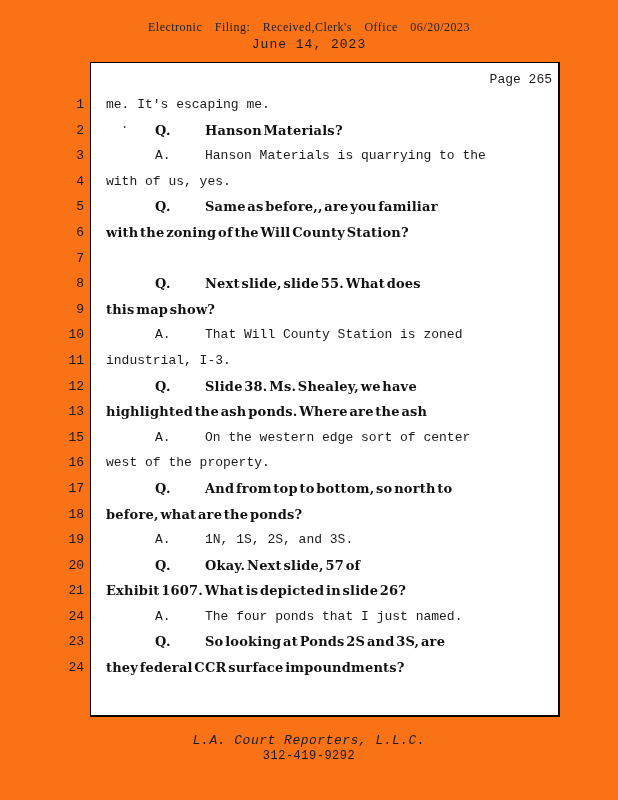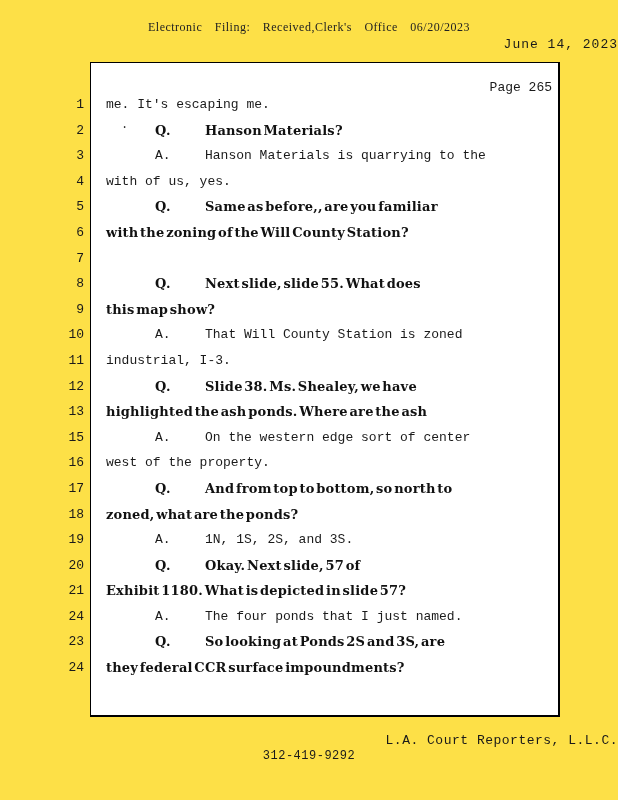--- a/index.html
+++ b/index.html
@@ -4,21 +4,21 @@
 <style>
   html, body {
     margin: 0;
     padding: 0;
     background: #ffffff;
   }
   .page {
     position: relative;
     width: 618px;
     height: 800px;
-    background: #fde047;
+    background: #f97316;
     overflow: hidden;
     color: #1a1a1a;
   }
   .header-filing {
     position: absolute;
     top: 20px;
     left: 0;
     width: 100%;
     text-align: center;
     font-family: "Liberation Serif", serif;
@@ -26,21 +26,21 @@
     color: #222222;
     word-spacing: 9px;
     letter-spacing: 0.5px;
     white-space: nowrap;
   }
   .header-date {
     position: absolute;
     top: 37px;
     left: 0;
     width: 100%;
-    text-align: right;
+    text-align: center;
     font-family: "Liberation Mono", monospace;
     font-size: 13px;
     letter-spacing: 1px;
     color: #1a1a1a;
     white-space: nowrap;
   }
   .tbox {
     position: absolute;
     left: 90px;
     top: 62px;
@@ -53,21 +53,20 @@
     box-sizing: border-box;
   }
   .page-label {
     position: absolute;
     top: 72px;
     right: 66px;
     font-family: "Liberation Mono", monospace;
     font-size: 13px;
     color: #1a1a1a;
     white-space: nowrap;
-    margin-top: 8px;
   }
   .rows {
     position: absolute;
     top: 92px;
     left: 0;
     width: 618px;
   }
   .row {
     position: relative;
     height: 25.6px;
@@ -110,26 +109,27 @@
     font-size: 13px;
     word-spacing: -3px;
     letter-spacing: 0.2px;
     color: #111111;
   }
   .footer-company {
     position: absolute;
     top: 733px;
     left: 0;
     width: 100%;
-    text-align: right;
+    text-align: center;
     font-family: "Liberation Mono", monospace;
     font-size: 13px;
     letter-spacing: 0.5px;
     color: #1a1a1a;
     white-space: nowrap;
+    font-style: italic;
   }
   .footer-phone {
     position: absolute;
     top: 749px;
     left: 0;
     width: 100%;
     text-align: center;
     font-family: "Liberation Mono", monospace;
     font-size: 12px;
     letter-spacing: 0.5px;
@@ -226,36 +226,36 @@
     <span class="content"><span class="text">west of the property.</span></span>
   </div>
       <div class="row bold">
     <span class="num">17</span>
 
     <span class="content"><span class="prefix">Q.</span><span class="text">And from top to bottom, so north to</span></span>
   </div>
       <div class="row bold">
     <span class="num">18</span>
 
-    <span class="content"><span class="text">zoned, what are the ponds?</span></span>
+    <span class="content"><span class="text">before, what are the ponds?</span></span>
   </div>
       <div class="row">
     <span class="num">19</span>
 
     <span class="content"><span class="prefix">A.</span><span class="text">1N, 1S, 2S, and 3S.</span></span>
   </div>
       <div class="row bold">
     <span class="num">20</span>
 
     <span class="content"><span class="prefix">Q.</span><span class="text">Okay.  Next slide, 57 of</span></span>
   </div>
       <div class="row bold">
     <span class="num">21</span>
 
-    <span class="content"><span class="text">Exhibit 1180.  What is depicted in slide 57?</span></span>
+    <span class="content"><span class="text">Exhibit 1607.  What is depicted in slide 26?</span></span>
   </div>
       <div class="row">
     <span class="num">24</span>
 
     <span class="content"><span class="prefix">A.</span><span class="text">The four ponds that I just named.</span></span>
   </div>
       <div class="row bold">
     <span class="num">23</span>
 
     <span class="content"><span class="prefix">Q.</span><span class="text">So looking at Ponds 2S and 3S, are</span></span>

